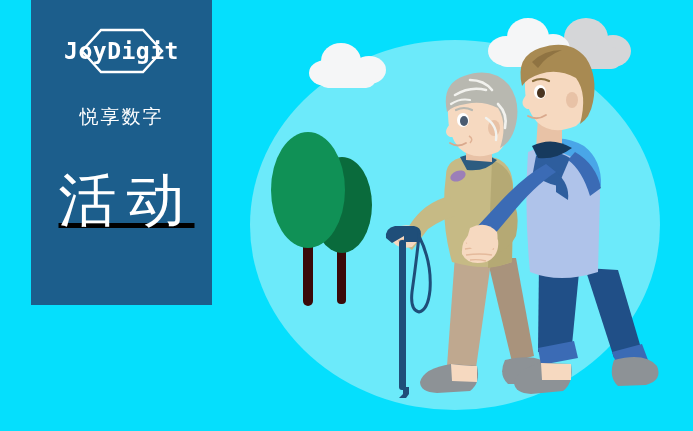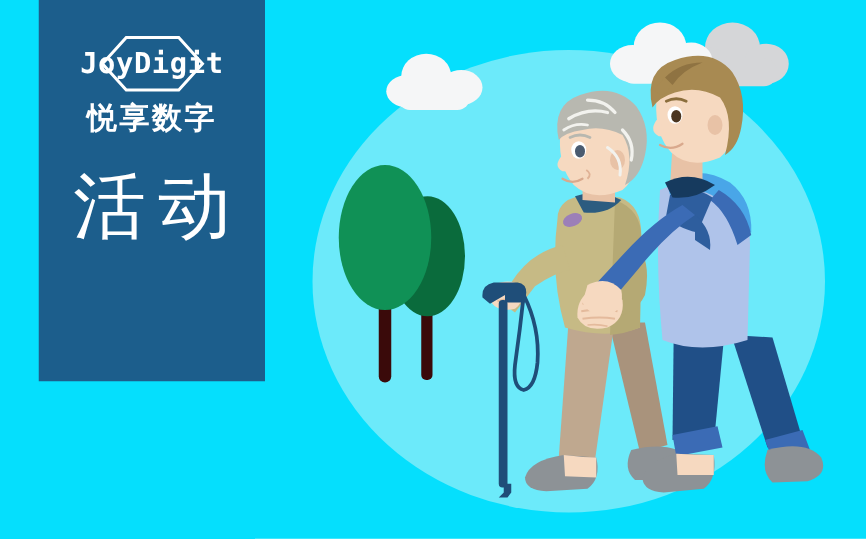--- a/index.html
+++ b/index.html
@@ -8,48 +8,48 @@
     width:693px;height:431px;
     overflow:hidden;
     font-family:"Liberation Sans","DejaVu Sans",sans-serif;
     background:#05DFFD;
   }
   #art{position:absolute;left:0;top:0;width:693px;height:431px;}
   #panel{
     position:absolute;
     left:31px;top:0px;width:181px;height:305px;
     background:#1C5E8C;
-    display:flex;flex-direction:column;align-items:center;
+    display:flex;flex-direction:column;align-items:center;gap:15px;
   }
   #logo-wrap{
     position:relative;margin-top:28px;width:140px;height:46px;
     display:flex;align-items:center;justify-content:center;
   }
   #logo-hex{position:absolute;left:28px;top:0px;}
   #logo-text{
     position:relative;
     color:#ffffff;
     font-size:23px;
     font-weight:bold;
     letter-spacing:0.5px;
     font-family:"DejaVu Sans Mono","Liberation Mono",monospace;
     white-space:nowrap;
     line-height:46px;
   }
   #sub-brand{
-    margin-top:4px;
+    margin-top:15px;
     color:#ffffff;
-    font-size:24px;
-    font-weight:bold;
+    font-size:19px;
+    font-weight:normal;
     letter-spacing:2px;
     font-family:"DejaVu Sans","Liberation Sans",sans-serif;
   }
   #title-block{
     margin-top:22px;
-    display:flex;flex-direction:row;align-items:center;
+    display:flex;flex-direction:row;align-items:center;text-decoration:underline;
   }
   .title-line{
     color:#ffffff;
     font-size:58px;
     line-height:66px;
     letter-spacing:10px;
     text-indent:10px;
     font-family:"DejaVu Sans","Liberation Sans",sans-serif;
     white-space:nowrap;
   }

